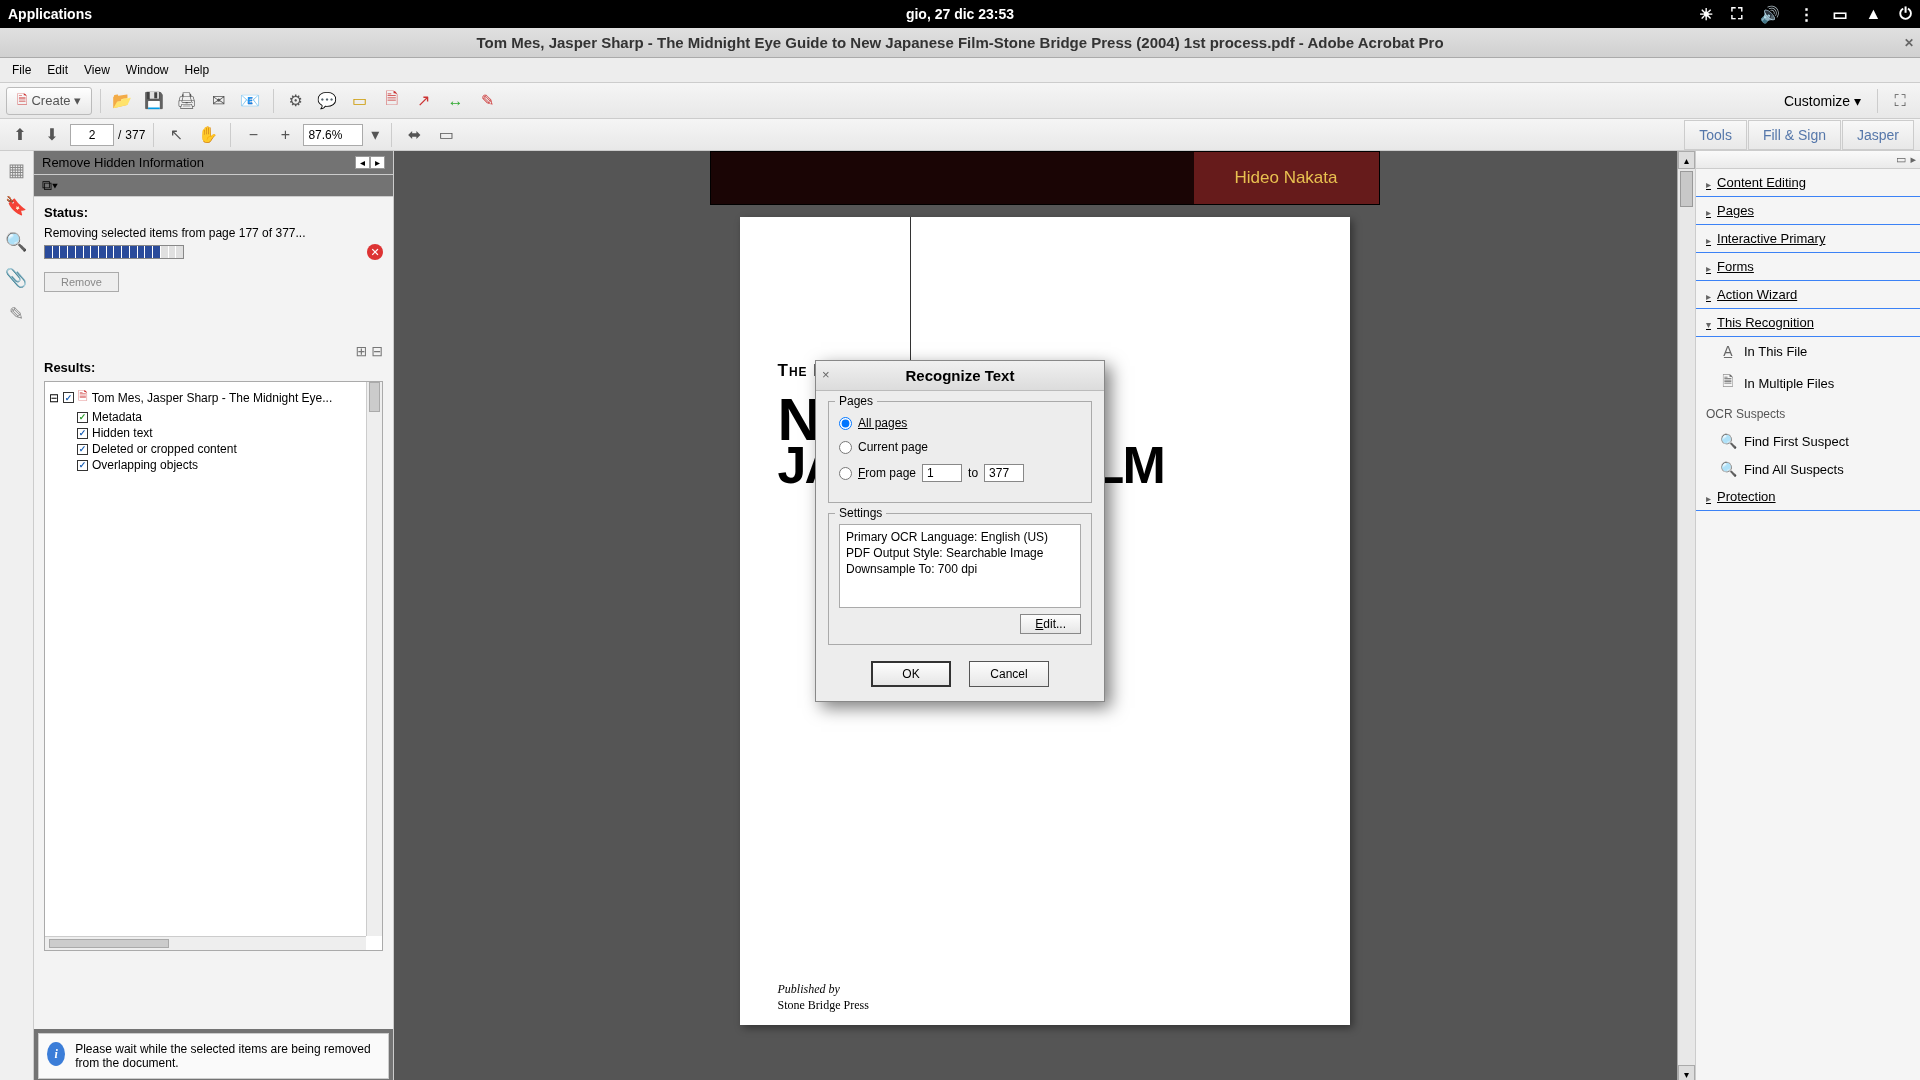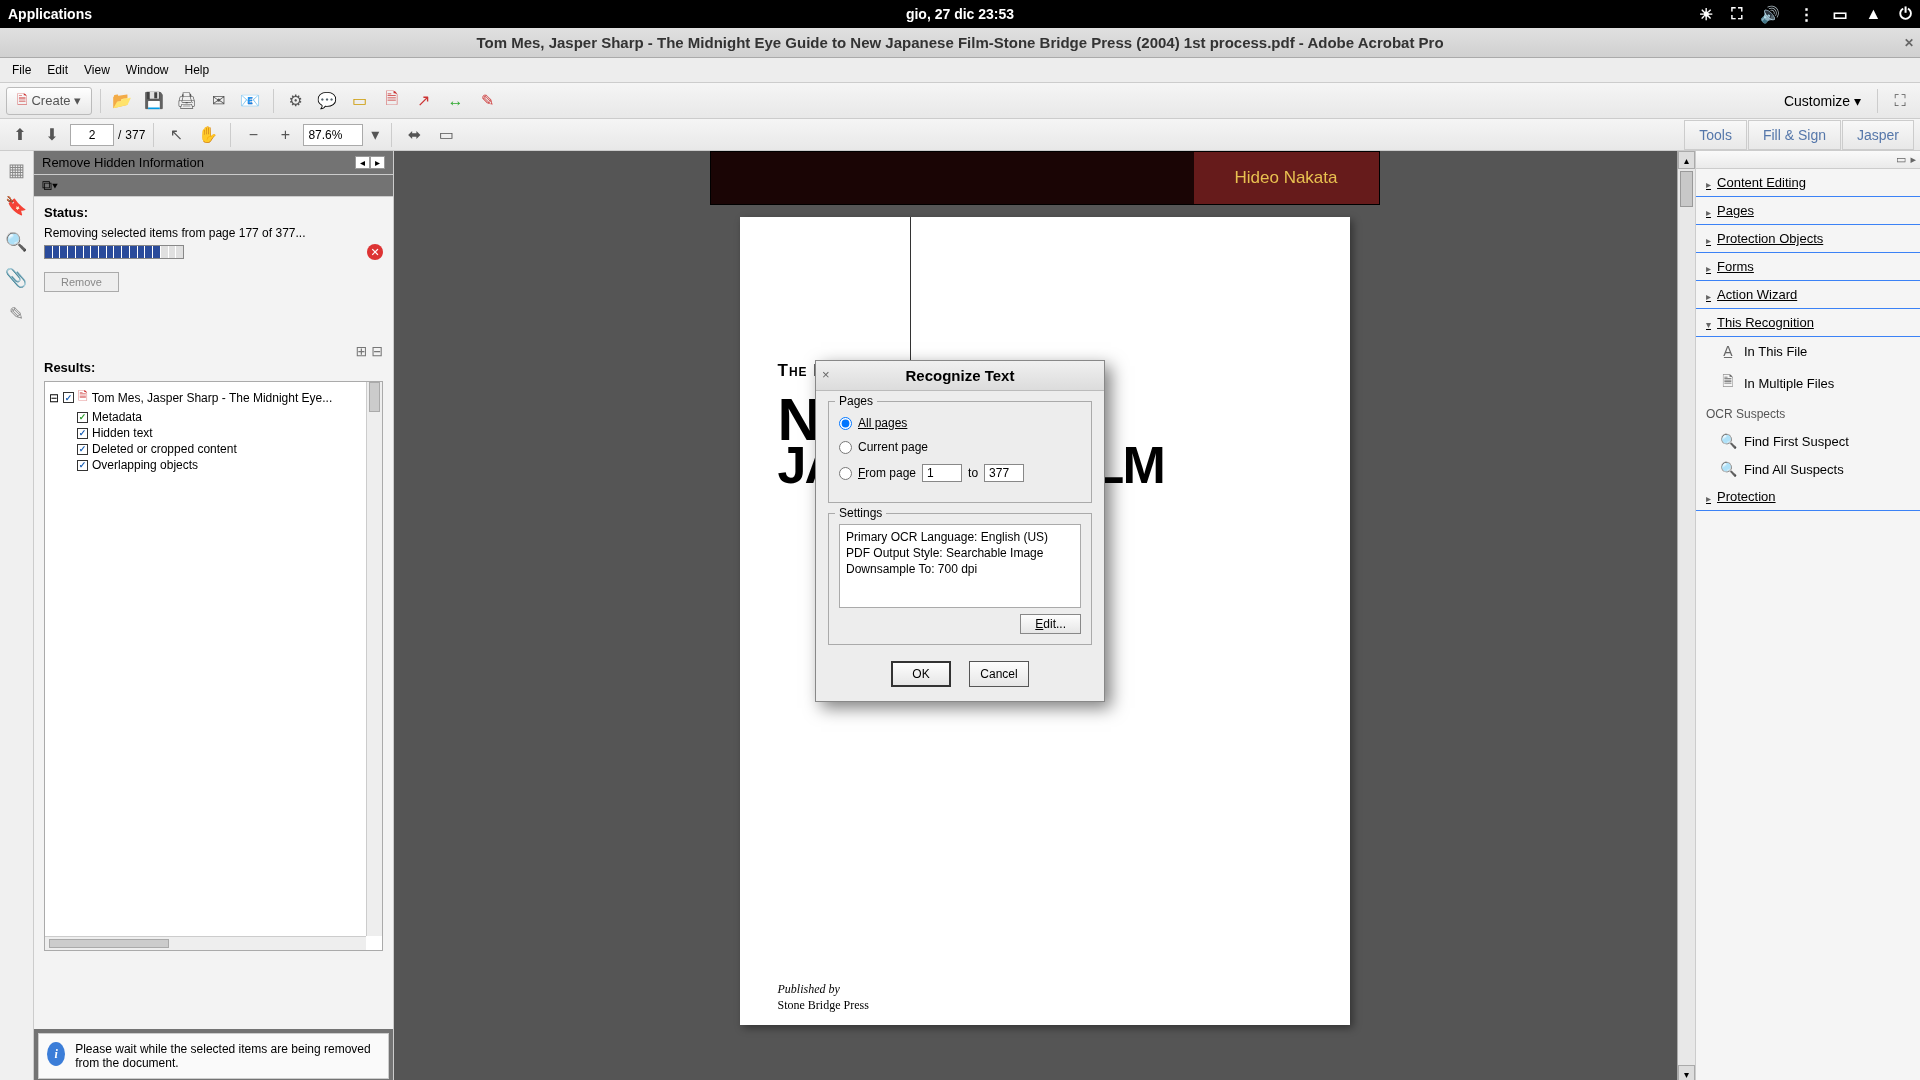--- a/index.html
+++ b/index.html
@@ -106,21 +106,21 @@
 .modal-body { padding: 10px 12px 14px; }
 .fieldset { border: 1px solid #aaa; padding: 10px 10px 10px 10px; margin-bottom: 10px; position:relative;}
 .fieldset .legend { position:absolute; top:-8px; left:6px; background:#ededed; padding:0 4px; font-size:12px;}
 .radio-row { display:flex; align-items:center; gap:6px; margin: 4px 0 10px; }
 .radio-row input[type=radio] { margin:0;}
 .radio-row .u { text-decoration: underline; }
 .radio-row input[type=text] { width:40px; height:18px; border:1px solid #888; padding:0 4px; font-size:12px;}
 .settings-text { border:1px solid #aaa; background:#fff; padding:4px 6px; height:84px; font-size:12px; line-height:1.35;}
 .edit-btn { float:right; margin-top:6px; padding:2px 14px; font-size:12px; background:linear-gradient(#fdfdfd,#e6e6e6); border:1px solid #888; cursor:pointer;}
 .modal-buttons { display:flex; justify-content:center; gap:18px; margin-top:8px; clear:both; padding-top:6px;}
-.modal-buttons button { width:60px; padding:4px 4px; font-size:12px; background:linear-gradient(#fdfdfd,#e6e6e6); border:1px solid #555; cursor:pointer;}
+.modal-buttons button { width:80px; padding:4px 4px; font-size:12px; background:linear-gradient(#fdfdfd,#e6e6e6); border:1px solid #555; cursor:pointer;}
 .modal-buttons button.primary { border:2px solid #333;}
 </style>
 </head>
 <body>
 
 <div class="sysbar">
   <span>Applications</span>
   <span class="center">gio, 27 dic  23:53</span>
   <div class="right">
     <span>☀</span>
@@ -313,21 +313,21 @@
       <span>▭</span>
       <span>▸</span>
     </div>
     <div class="rp-section">
         <span>Content Editing</span>
       </div>
     <div class="rp-section">
         <span>Pages</span>
       </div>
     <div class="rp-section">
-        <span>Protection Objects</span>
+        <span>Interactive Primary</span>
       </div>
     <div class="rp-section">
         <span>Forms</span>
       </div>
     <div class="rp-section">
         <span>Action Wizard</span>
       </div>
     <div class="rp-section open">
         <span>This Recognition</span>
       </div>

